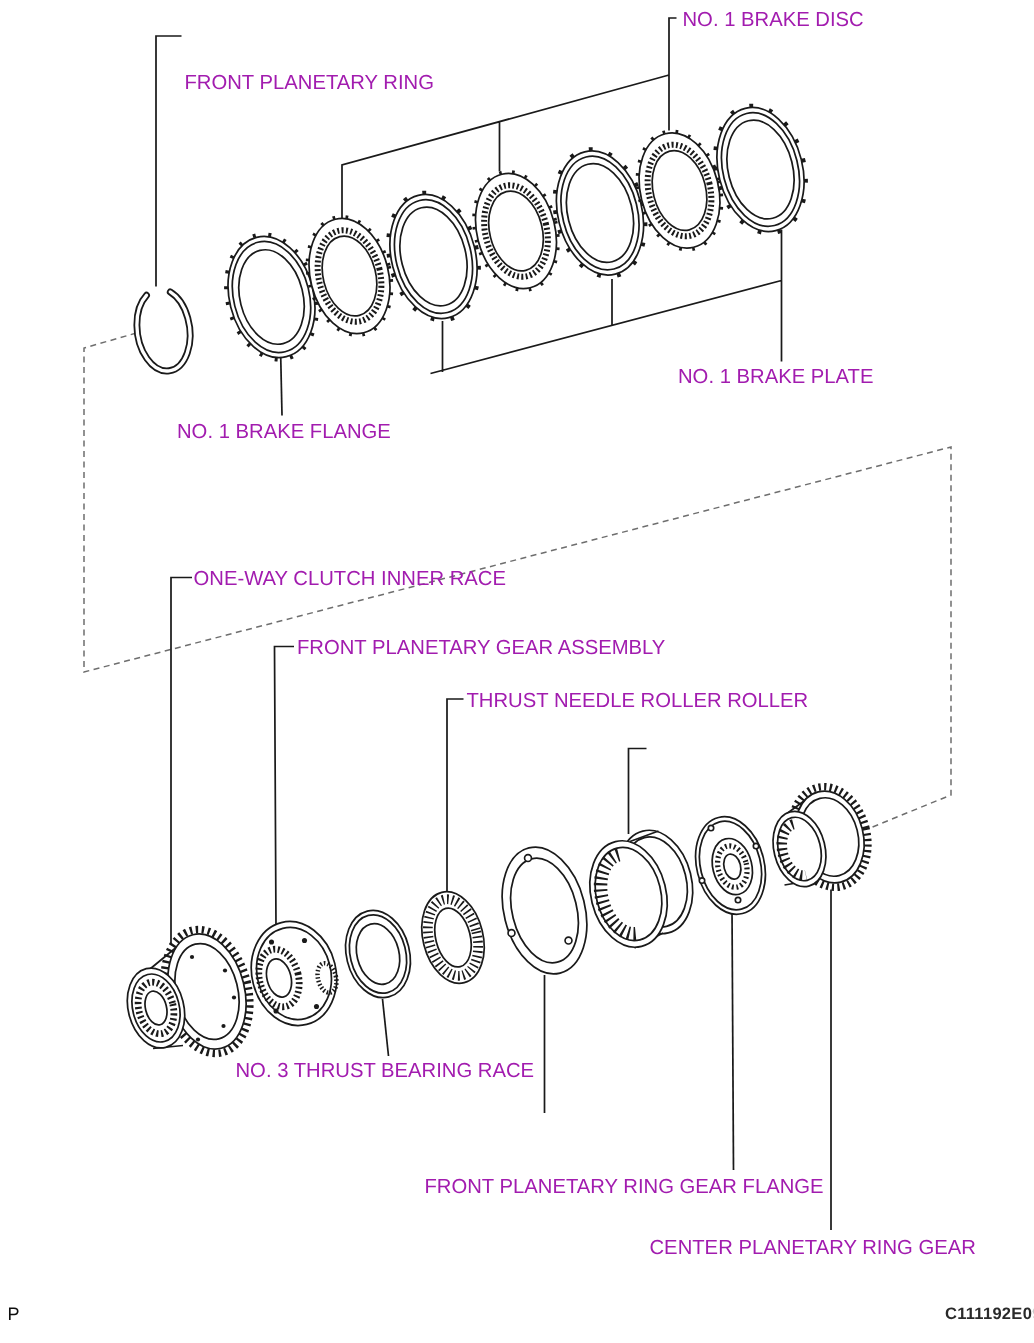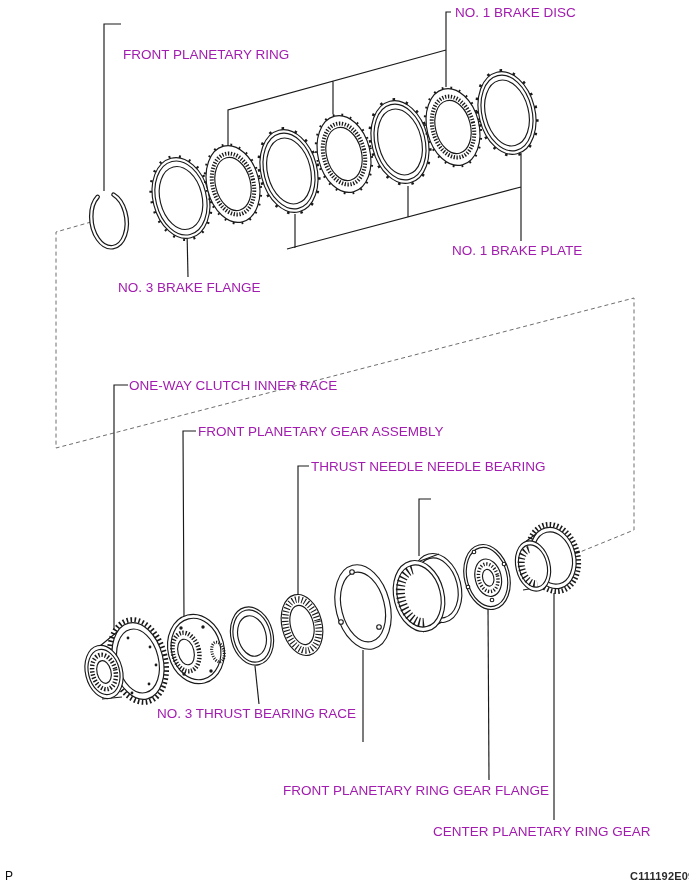--- a/index.html
+++ b/index.html
@@ -182,24 +182,24 @@
         <path d="M533,549 A11.5,17.5 0 0 0 533,584" class="th" style="stroke-width:7;stroke-dasharray:1.4 2.4"></path>
       </g>
     </g>
   </svg>
 
   <div class="lbl" style="left:123px;top:16px;">
     <div>FRONT PLANETARY RING</div>
   </div>
   <div class="lbl" style="left:455px;top:5px;">NO. 1 BRAKE DISC</div>
   <div class="lbl" style="left:452px;top:243px;">NO. 1 BRAKE PLATE</div>
-  <div class="lbl" style="left:118px;top:280px;">NO. 3 BRAKE FLANGE</div>
+  <div class="lbl" style="left:118px;top:280px;">NO. 1 BRAKE FLANGE</div>
   <div class="lbl" style="left:129px;top:378px;">ONE-WAY CLUTCH INNER RACE</div>
   <div class="lbl" style="left:198px;top:424px;">FRONT PLANETARY GEAR ASSEMBLY</div>
-  <div class="lbl" style="left:311px;top:459px;">THRUST NEEDLE NEEDLE BEARING</div>
+  <div class="lbl" style="left:311px;top:459px;">THRUST NEEDLE ROLLER ROLLER</div>
   <div class="lbl" style="left:157px;top:706px;">NO. 3 THRUST BEARING RACE</div>
   <div class="lbl" style="left:283px;top:783px;">FRONT PLANETARY RING GEAR FLANGE</div>
   <div class="lbl" style="left:433px;top:824px;">CENTER PLANETARY RING GEAR</div>
 
   <div class="marker" style="left:5px;top:869px;">P</div>
   <div class="code" style="left:630px;top:870px;">C111192E09</div>
 
 </div>
 
 </body></html>

